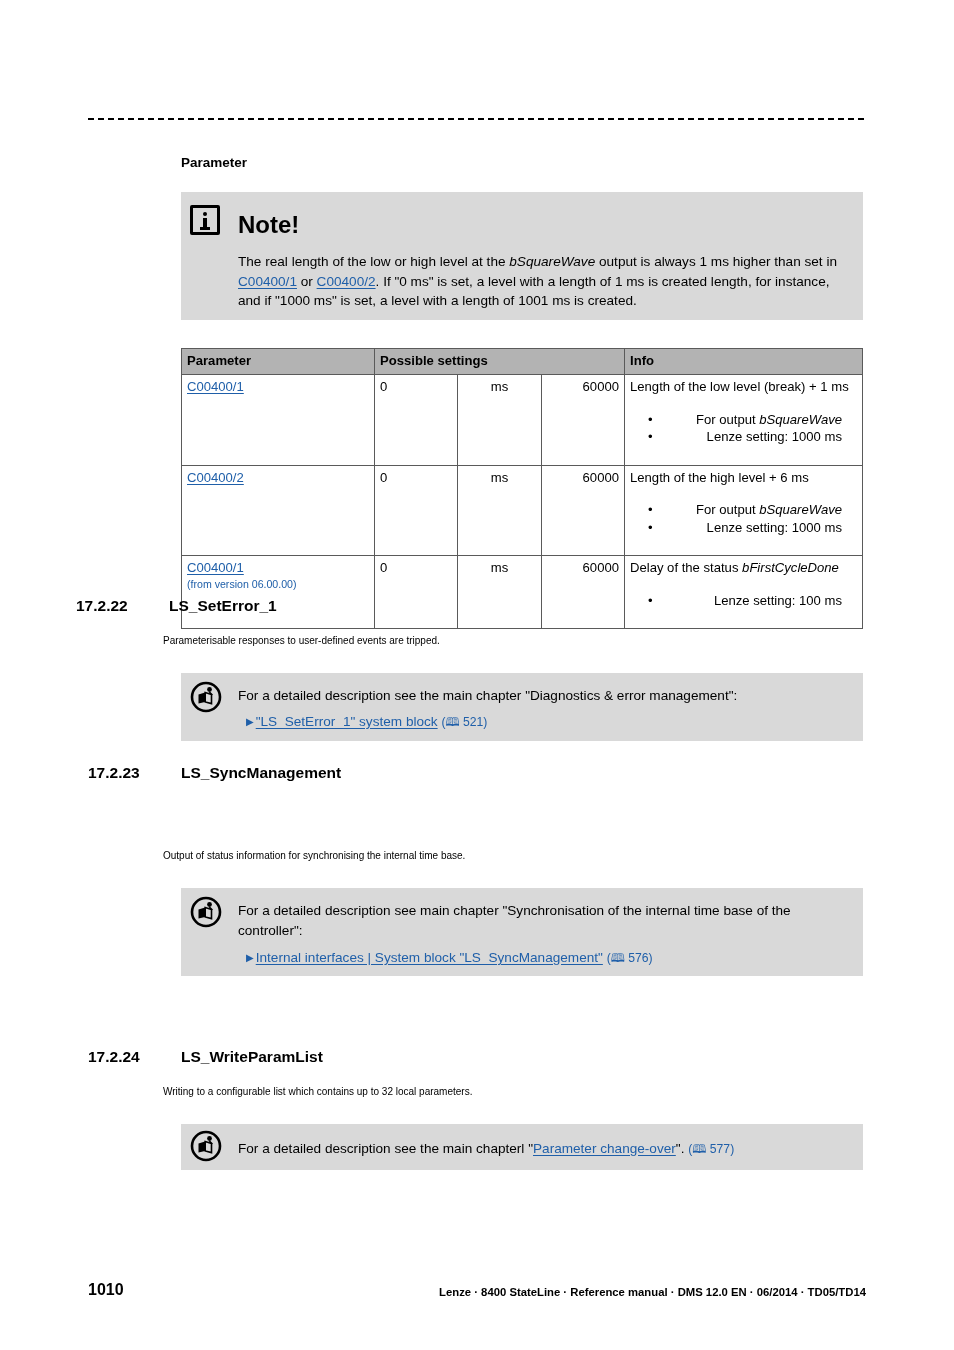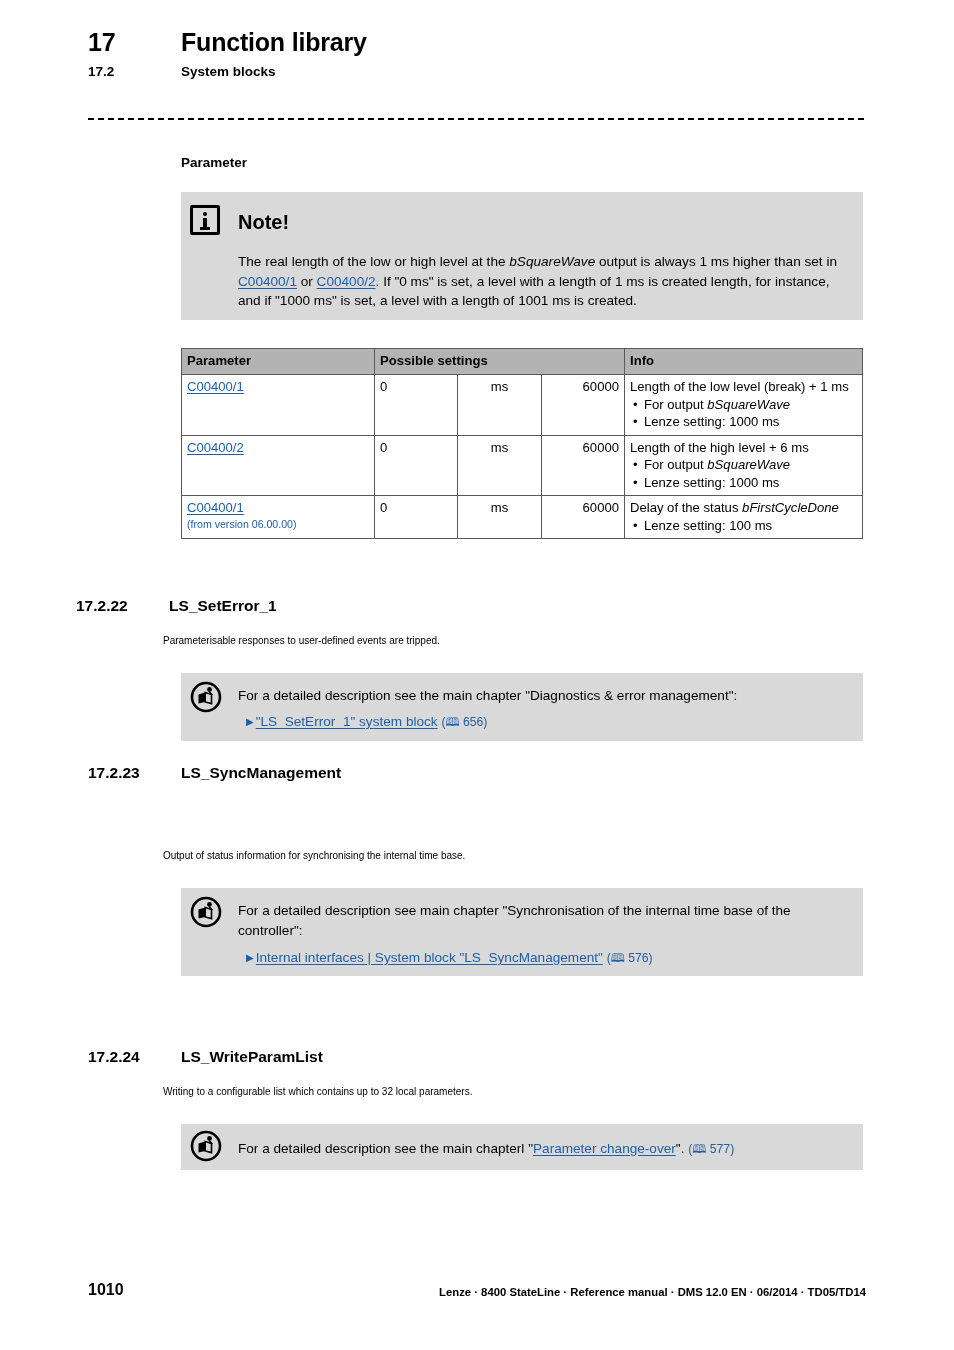--- a/index.html
+++ b/index.html
@@ -112,21 +112,21 @@
     left: 50%;
     top: 19px;
     transform: translateX(-50%);
     width: 10px;
     height: 3px;
     background: #000;
   }
 
   .note-title {
     position: absolute;
-    font-size: 20px;
+    font-size: 24px;
     font-weight: 700;
   }
   .note-body {
     position: absolute;
     font-size: 13.6px;
     line-height: 19.5px;
   }
 
   .hint-icon {
     position: absolute;
@@ -197,23 +197,24 @@
     padding-top: 3px;
     padding-bottom: 4px;
     height: 18px;
   }
   .c-min  { width: 97px; text-align: left; }
   .c-unit { width: 81px;  text-align: center; }
   .c-max  { width: 95px; text-align: right; margin-left: 20px; }
   .c-param { width: 182px; }
   .c-info  { width: 227px; }
   .ulist {
-    margin: 0;
+    margin: 15px;
     padding: 0;
     list-style: none;
+    text-align: right;
   }
   .ulist li {
     padding-left: 14px;
     position: relative;
     line-height: 17.5px;
   }
   .ulist li:before {
     content: "\2022";
     position: absolute;
     left: 3px;
@@ -263,30 +264,20 @@
     font-size: 11.3px;
     font-weight: 700;
     white-space: nowrap;
   }
 </style>
 </head>
 <body>
 
 <div class="page">
 
-  <div class="header">
-    <div class="hdr-row1">
-      <div class="hdr-num">17</div>
-      <div class="hdr-title">Function library</div>
-    </div>
-    <div class="hdr-row2">
-      <div class="hdr-sub-num">17.2</div>
-      <div class="hdr-sub-title">System blocks</div>
-    </div>
-  </div>
 
   <div class="rule"></div>
 
   <div class="label-bold" style="left:181px; top:155px;">Parameter</div>
 
   <div class="graybox" style="left:181px; top:192px; width:682px; height:128px;"></div>
 
   <div class="note-icon" style="left:190px; top:205px;">
     <span class="dot"></span>
     <span class="stem"></span>
@@ -369,21 +360,21 @@
   <svg class="hint-icon" style="left:190px; top:681px;" viewBox="0 0 32 32">
     <circle cx="16" cy="16" r="14" fill="none" stroke="#000" stroke-width="2.6"></circle>
     <path d="M8.5 13.5 L15 11.5 L15 21 L8.5 22.5 Z" fill="#000"></path>
     <path d="M15.2 11.6 L21.5 13.6 L21.5 22.6 L15.2 20.9 Z" fill="none" stroke="#000" stroke-width="1.6"></path>
     <circle cx="19.5" cy="8.5" r="2.4" fill="#000"></circle>
     <path d="M19.3 11.2 L22.2 14.2" stroke="#000" stroke-width="1.8" fill="none"></path>
   </svg>
   <div class="hint-text" style="left:238px; top:686px; width:615px;">For a detailed description see the main chapter "Diagnostics &amp; error management":</div>
   <div class="hint-link-row" style="left:246px; top:712px;">
     <span class="tri">▶</span><span class="doclink">"LS_SetError_1" system block</span>
-    <span class="pageref">(<span class="bookglyph">🕮</span>&nbsp;<span>656</span>)</span>
+    <span class="pageref">(<span class="bookglyph">🕮</span>&nbsp;<span>521</span>)</span>
   </div>
 
   <div class="sec" style="left:88px; top:764px;">
     <div class="sec-num">17.2.23</div>
     <div class="sec-title">LS_SyncManagement</div>
   </div>
   <div class="sec-desc" style="top:850px;">Output of status information for synchronising the internal time base.</div>
 
   <div class="graybox" style="left:181px; top:888px; width:682px; height:88px;"></div>
   <svg class="hint-icon" style="left:190px; top:896px;" viewBox="0 0 32 32">

